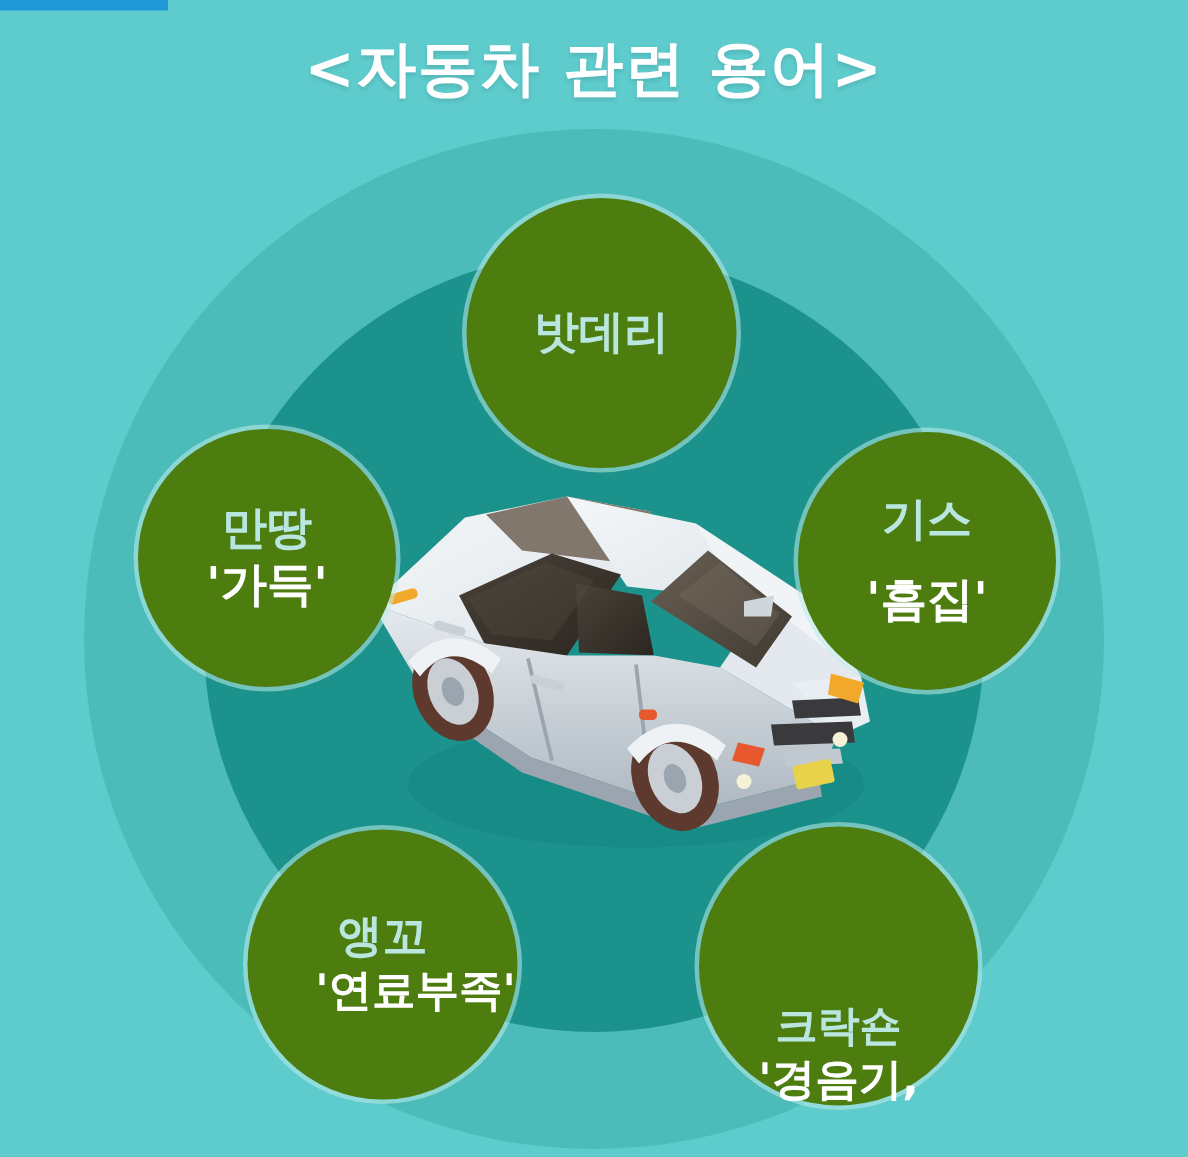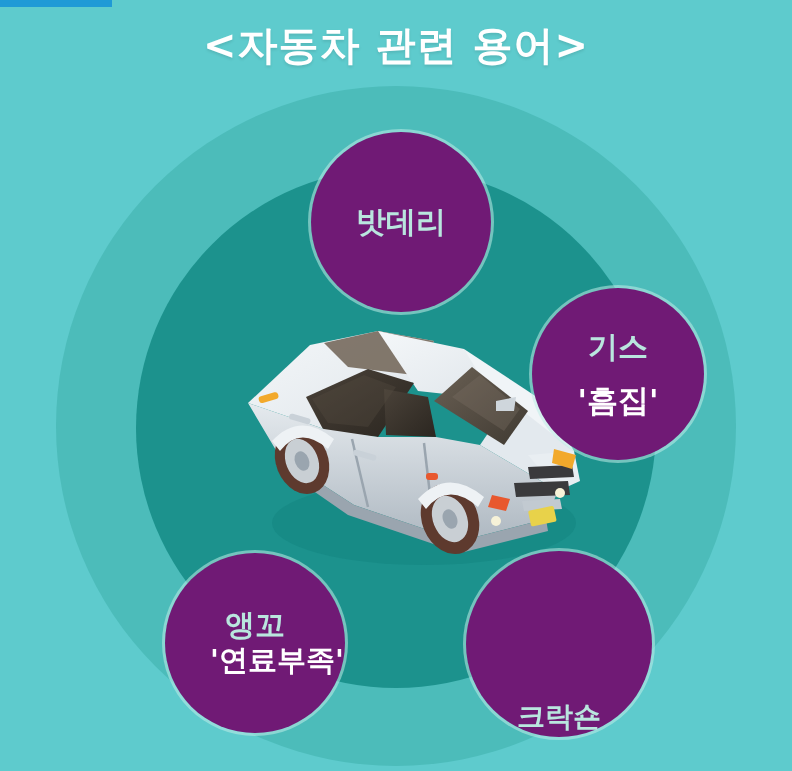--- a/index.html
+++ b/index.html
@@ -81,21 +81,21 @@
     width: 372px;
     height: 272px;
     z-index: 12;
   }
   .car-wrap svg { display: block; width: 100%; height: 100%; }
 
   
   .bubble {
     position: absolute;
     border-radius: 50%;
-    background: #701a75;
+    background: #4d7c0f;
     box-shadow: 0 0 0 3px rgba(190, 236, 232, 0.55);
     display: flex;
     flex-direction: column;
     align-items: center;
     justify-content: center;
     text-align: center;
     z-index: 20;
     box-sizing: border-box;
   }
   .bubble .slang {
@@ -216,34 +216,41 @@
       <ellipse cx="222" cy="214" rx="7" ry="10" fill="#9aa5af" transform="rotate(-22 222 214)"></ellipse>
 
       <path d="M190 194 Q220 162 256 192 L250 202 Q220 176 198 204 Z" fill="#eef2f5"></path>
     </svg>
   </div>
 
   <div class="bubble" id="bubble-battery">
     <div class="slang">밧데리</div>
   </div>
 
+  <div class="bubble" id="bubble-full">
+    <div class="slang">만땅</div>
+    <div class="proper">
+      <span class="pline">'가득'</span>
+    </div>
+  </div>
 
   <div class="bubble" id="bubble-scratch">
     <div class="slang">기스</div>
     <div class="proper">
       <span class="pline">'흠집'</span>
     </div>
   </div>
 
   <div class="bubble" id="bubble-empty">
     <div class="slang">앵꼬</div>
     <div class="proper">
       <span class="pline">'연료부족'</span>
     </div>
   </div>
 
   <div class="bubble" id="bubble-horn">
     <div class="slang">크락숀</div>
     <div class="proper">
+      <span class="pline">'경음기,</span>
     </div>
   </div>
 
 </div>
 
 </body></html>

